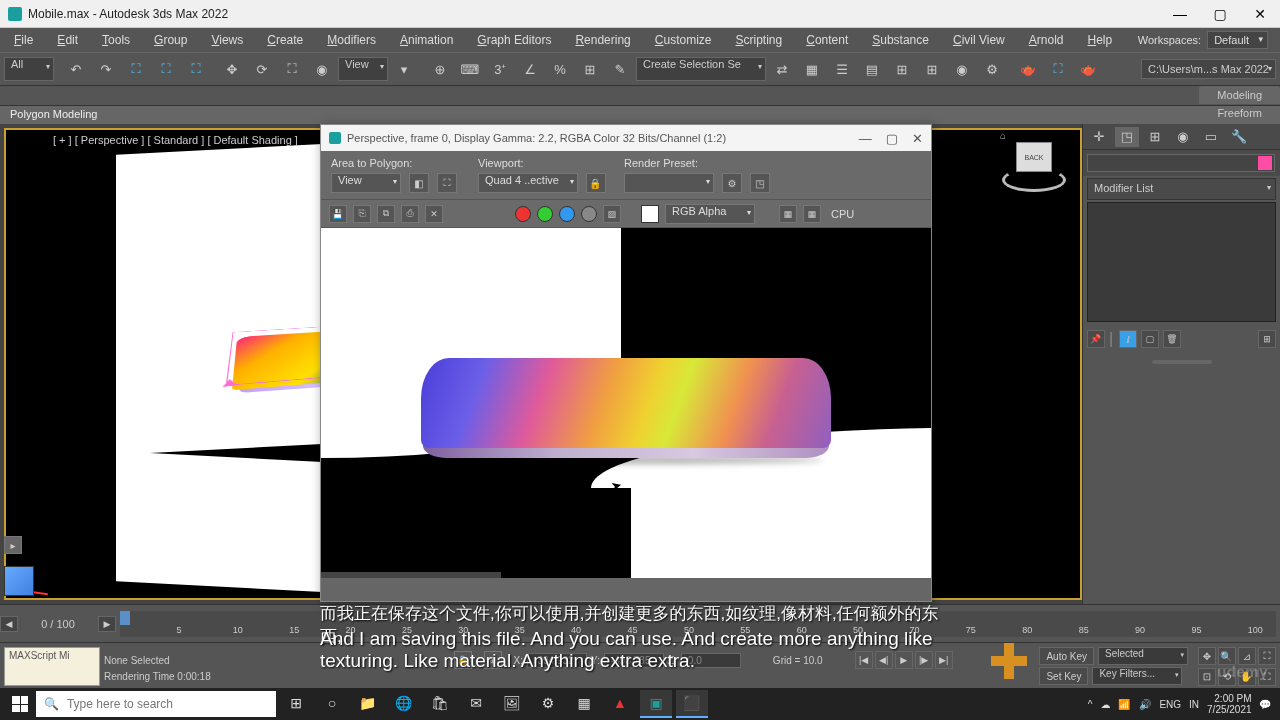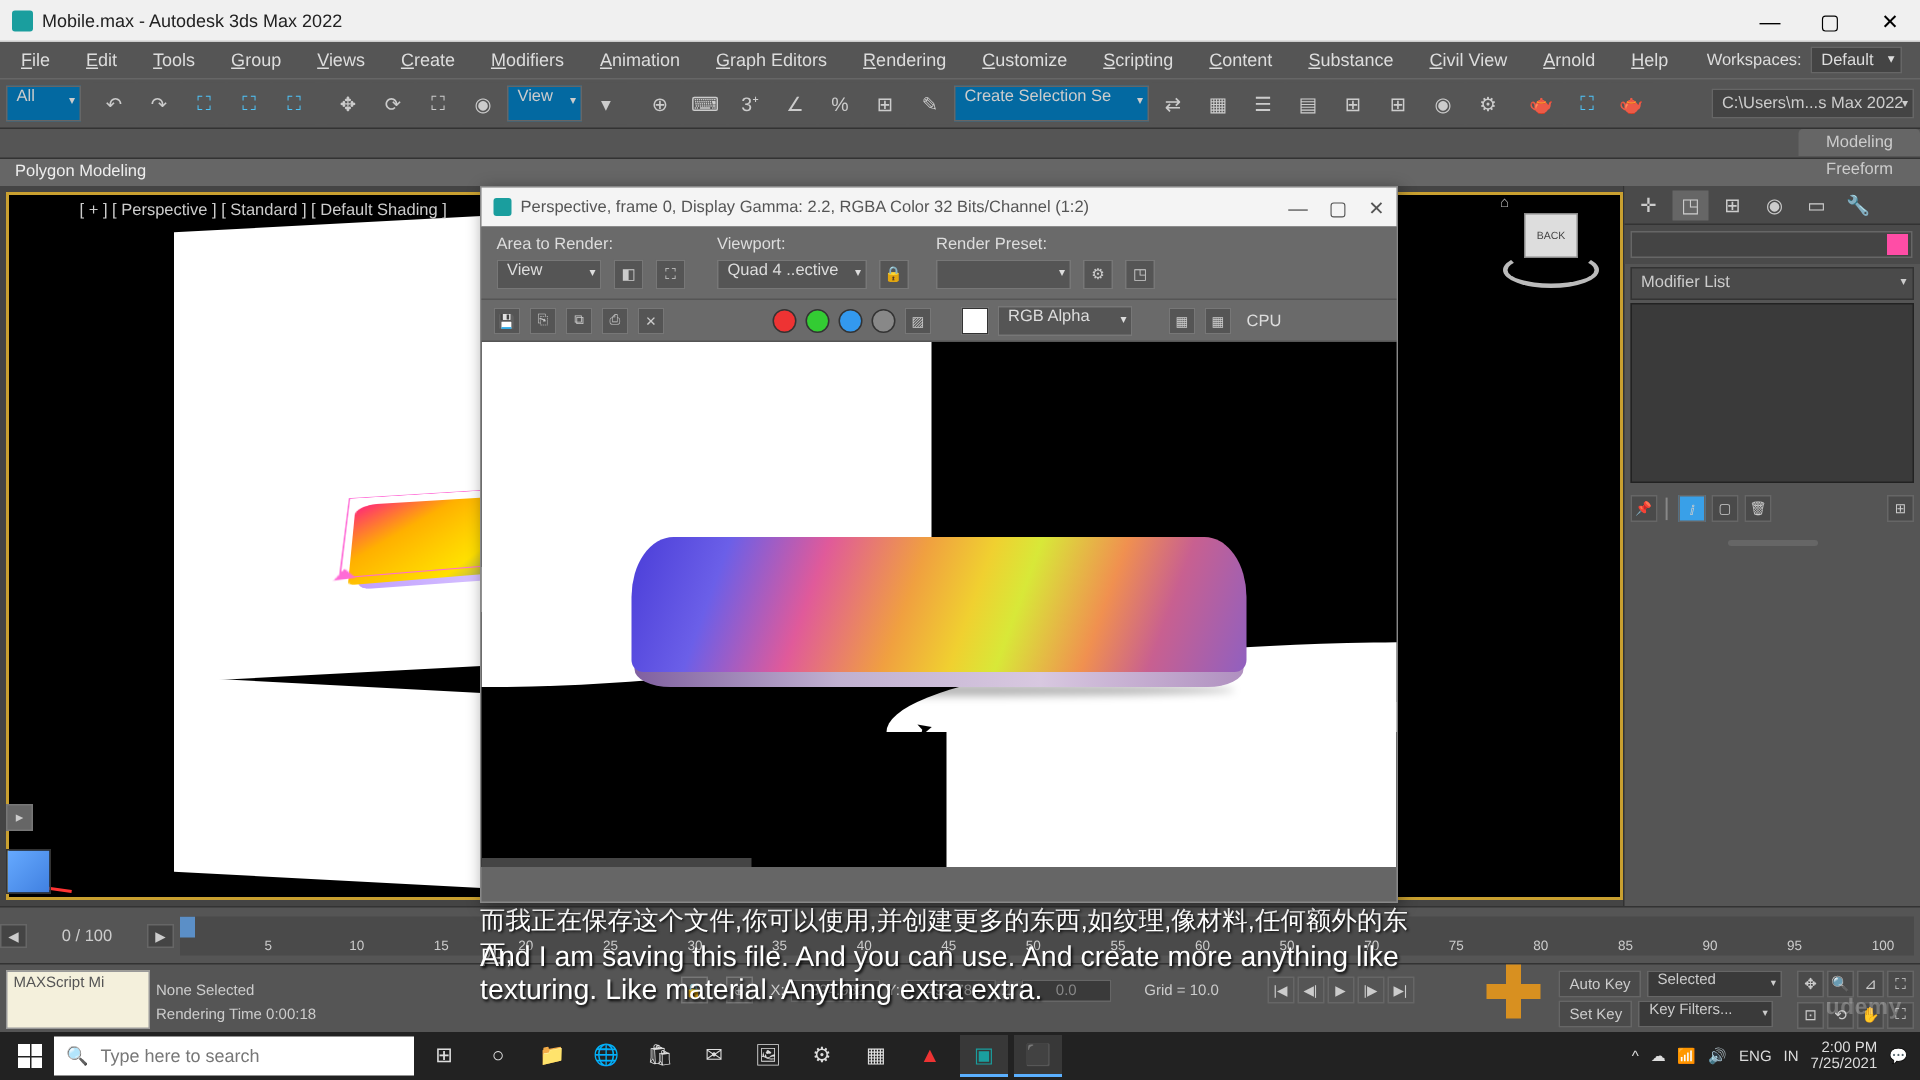--- a/index.html
+++ b/index.html
@@ -18,21 +18,21 @@
 .menu-item:first-letter { text-decoration: underline; }
 .workspace-box { margin-left: auto; color: #ddd; font-size: 11px; display: flex; align-items: center; gap: 6px; padding-right: 8px; }
 .workspace-sel { background: #444; padding: 2px 18px 2px 6px; border: 1px solid #666; position: relative; }
 .workspace-sel::after { content: "▾"; position: absolute; right: 4px; font-size: 9px; }
 
 
 .main-toolbar { height: 34px; background: #555; border-top: 1px solid #666; border-bottom: 1px solid #333; display: flex; align-items: center; padding: 0 4px; gap: 2px; }
 .tool-btn { width: 28px; height: 28px; background: #555; border: 1px solid transparent; display: flex; align-items: center; justify-content: center; color: #ccc; font-size: 13px; cursor: pointer; }
 .tool-btn.blue { color: #4fc3f7; }
 .tool-sep { width: 4px; }
-.tool-dropdown { height: 24px; background: #0369a1; border: 1px solid #666; color: #ccc; font-size: 11px; padding: 0 16px 0 6px; position: relative; min-width: 50px; }
+.tool-dropdown { height: 24px; background: #404040; border: 1px solid #666; color: #ccc; font-size: 11px; padding: 0 16px 0 6px; position: relative; min-width: 50px; }
 .tool-dropdown::after { content: "▾"; position: absolute; right: 3px; top: 4px; font-size: 8px; }
 .path-box { margin-left: auto; background: #444; border: 1px solid #666; color: #ccc; font-size: 11px; padding: 3px 6px; min-width: 130px; position: relative; }
 .path-box::after { content: "▾"; position: absolute; right: 3px; top: 4px; font-size: 8px; }
 
 
 .ribbon { height: 20px; background: #555; border-bottom: 1px solid #333; display: flex; align-items: flex-end; padding-left: 8px; flex-direction: column; }
 .ribbon-tab { color: #ccc; font-size: 11px; padding: 3px 18px; cursor: pointer; }
 .ribbon-tab.active { background: #666; border-radius: 3px 3px 0 0; }
 .ribbon-sub { height: 18px; background: #666; color: #eee; font-size: 11px; padding: 2px 10px; }
 
@@ -116,21 +116,21 @@
 .timeline { height: 38px; background: #555; border-top: 1px solid #333; display: flex; align-items: center; }
 .tl-arrow { width: 18px; height: 16px; background: #444; border: 1px solid #666; color: #ccc; font-size: 9px; display: flex; align-items: center; justify-content: center; }
 .tl-frame { width: 80px; text-align: center; color: #ccc; font-size: 11px; }
 .tl-ruler { flex: 1; height: 26px; background: #4a4a4a; position: relative; margin: 0 4px; overflow: hidden; }
 .tl-playhead { position: absolute; top: 0; left: 0; width: 10px; height: 14px; background: #5b8fc7; }
 .tl-tick { position: absolute; bottom: 2px; font-size: 9px; color: #ccc; }
 
 
 .statusbar { height: 48px; background: #555; border-top: 1px solid #333; display: flex; }
 .sb-script { width: 96px; background: #f4f0dc; border: 1px solid #999; margin: 4px; padding: 2px 4px; font-size: 10px; color: #555; overflow: hidden; }
-.sb-mid { flex: 1; display: flex; flex-direction: column; justify-content: center; gap: 2px; text-align: center; }
+.sb-mid { flex: 1; display: flex; flex-direction: column; justify-content: center; gap: 2px; }
 .sb-line { display: flex; align-items: center; gap: 12px; font-size: 10px; color: #ccc; }
 .sb-coord { display: flex; gap: 4px; align-items: center; }
 .sb-coord-box { background: #3a3a3a; border: 1px solid #666; padding: 1px 6px; min-width: 60px; color: #888; font-size: 10px; }
 .sb-play { display: flex; gap: 2px; align-items: center; }
 .sb-play-btn { width: 18px; height: 18px; background: #555; border: 1px solid #666; color: #ccc; font-size: 9px; display: flex; align-items: center; justify-content: center; }
 .sb-cross { width: 36px; height: 36px; position: relative; margin: 0 6px; }
 .sb-cross::before, .sb-cross::after { content: ""; position: absolute; background: #d89020; }
 .sb-cross::before { top: 0; left: 13px; width: 10px; height: 36px; }
 .sb-cross::after { top: 13px; left: 0; width: 36px; height: 10px; }
 .sb-right { display: flex; flex-direction: column; gap: 2px; padding: 4px 6px; }
@@ -309,21 +309,21 @@
       </div>
       <div class="rw-title-controls">
         <span>—</span>
         <span>▢</span>
         <span>✕</span>
       </div>
     </div>
     <div class="rw-section">
       <div class="rw-row">
         <div class="rw-col">
-          <div class="rw-label">Area to Render:</div>
+          <div class="rw-label">Area to Polygon:</div>
           <div class="rw-row">
             <div class="rw-dropdown">View</div>
             <div class="rw-iconbtn">◧</div>
             <div class="rw-iconbtn">⛶</div>
           </div>
         </div>
         <div class="rw-col" style="margin-left:13px">
           <div class="rw-label">Viewport:</div>
           <div class="rw-row">
             <div class="rw-dropdown" style="min-width:100px">Quad 4 ..ective</div>
@@ -411,21 +411,21 @@
       <div class="rw-tb-btn">🔒</div>
       <div class="rw-tb-btn">⊕</div>
       <div class="sb-coord">
         <span>X:</span>
         <div class="sb-coord-box">-394.932</div>
         <span>Y:</span>
         <div class="sb-coord-box">-493.785</div>
         <span>Z:</span>
         <div class="sb-coord-box">0.0</div>
       </div>
-      <span style="margin-left:10px">Grid = 10.0</span>
+      <span style="margin-left:20px">Grid = 10.0</span>
       <div class="sb-play" style="margin-left:20px">
         <div class="sb-play-btn">|◀</div>
         <div class="sb-play-btn">◀|</div>
         <div class="sb-play-btn">▶</div>
         <div class="sb-play-btn">|▶</div>
         <div class="sb-play-btn">▶|</div>
       </div>
     </div>
     <div class="sb-line">
       <span>Rendering Time 0:00:18</span>

